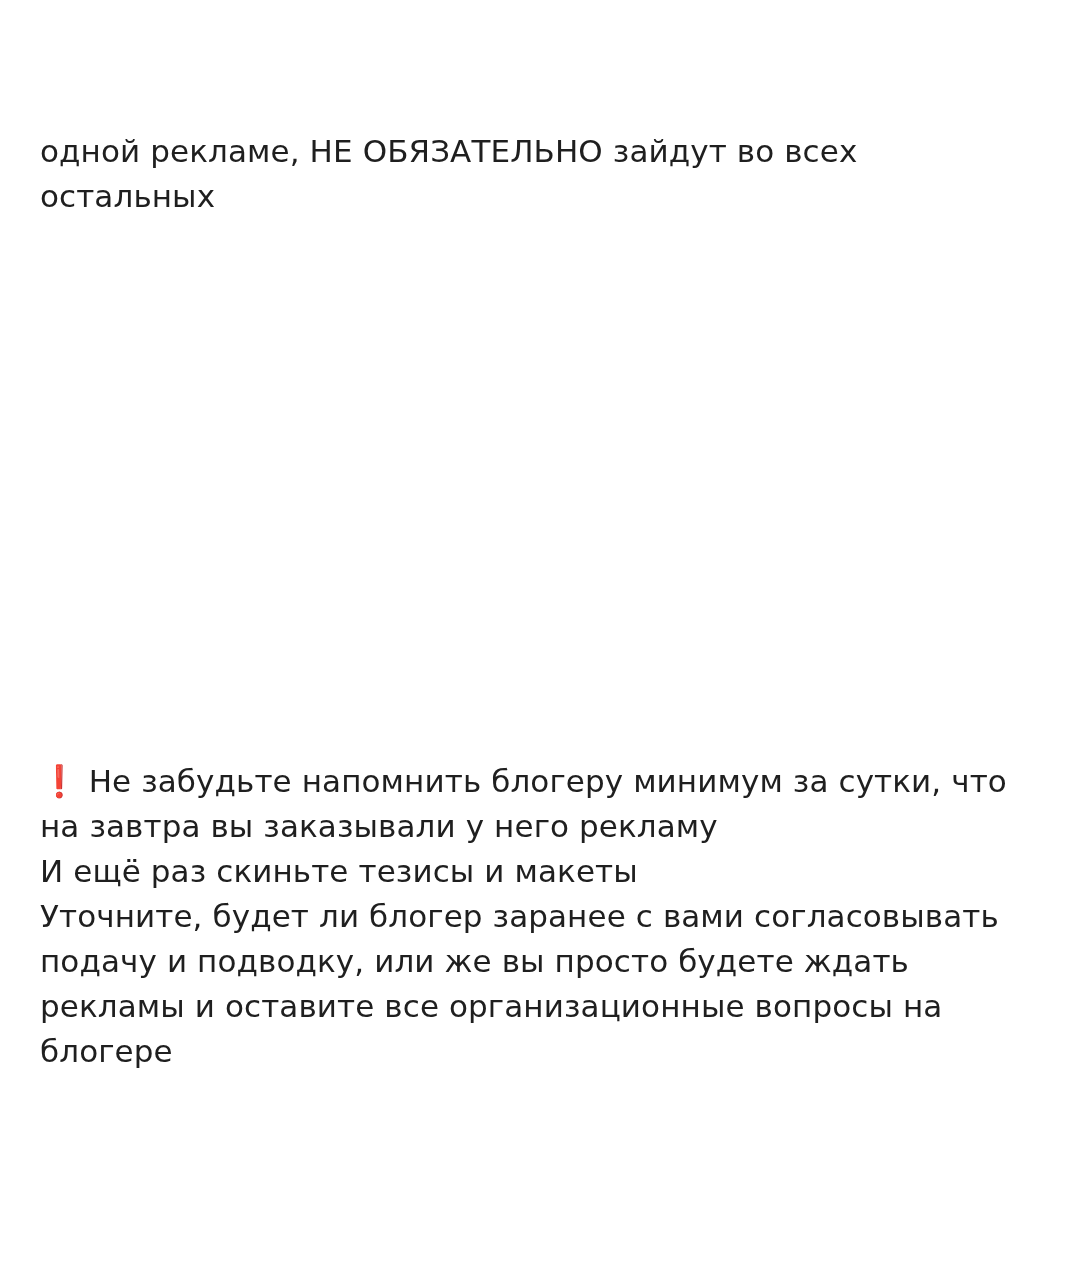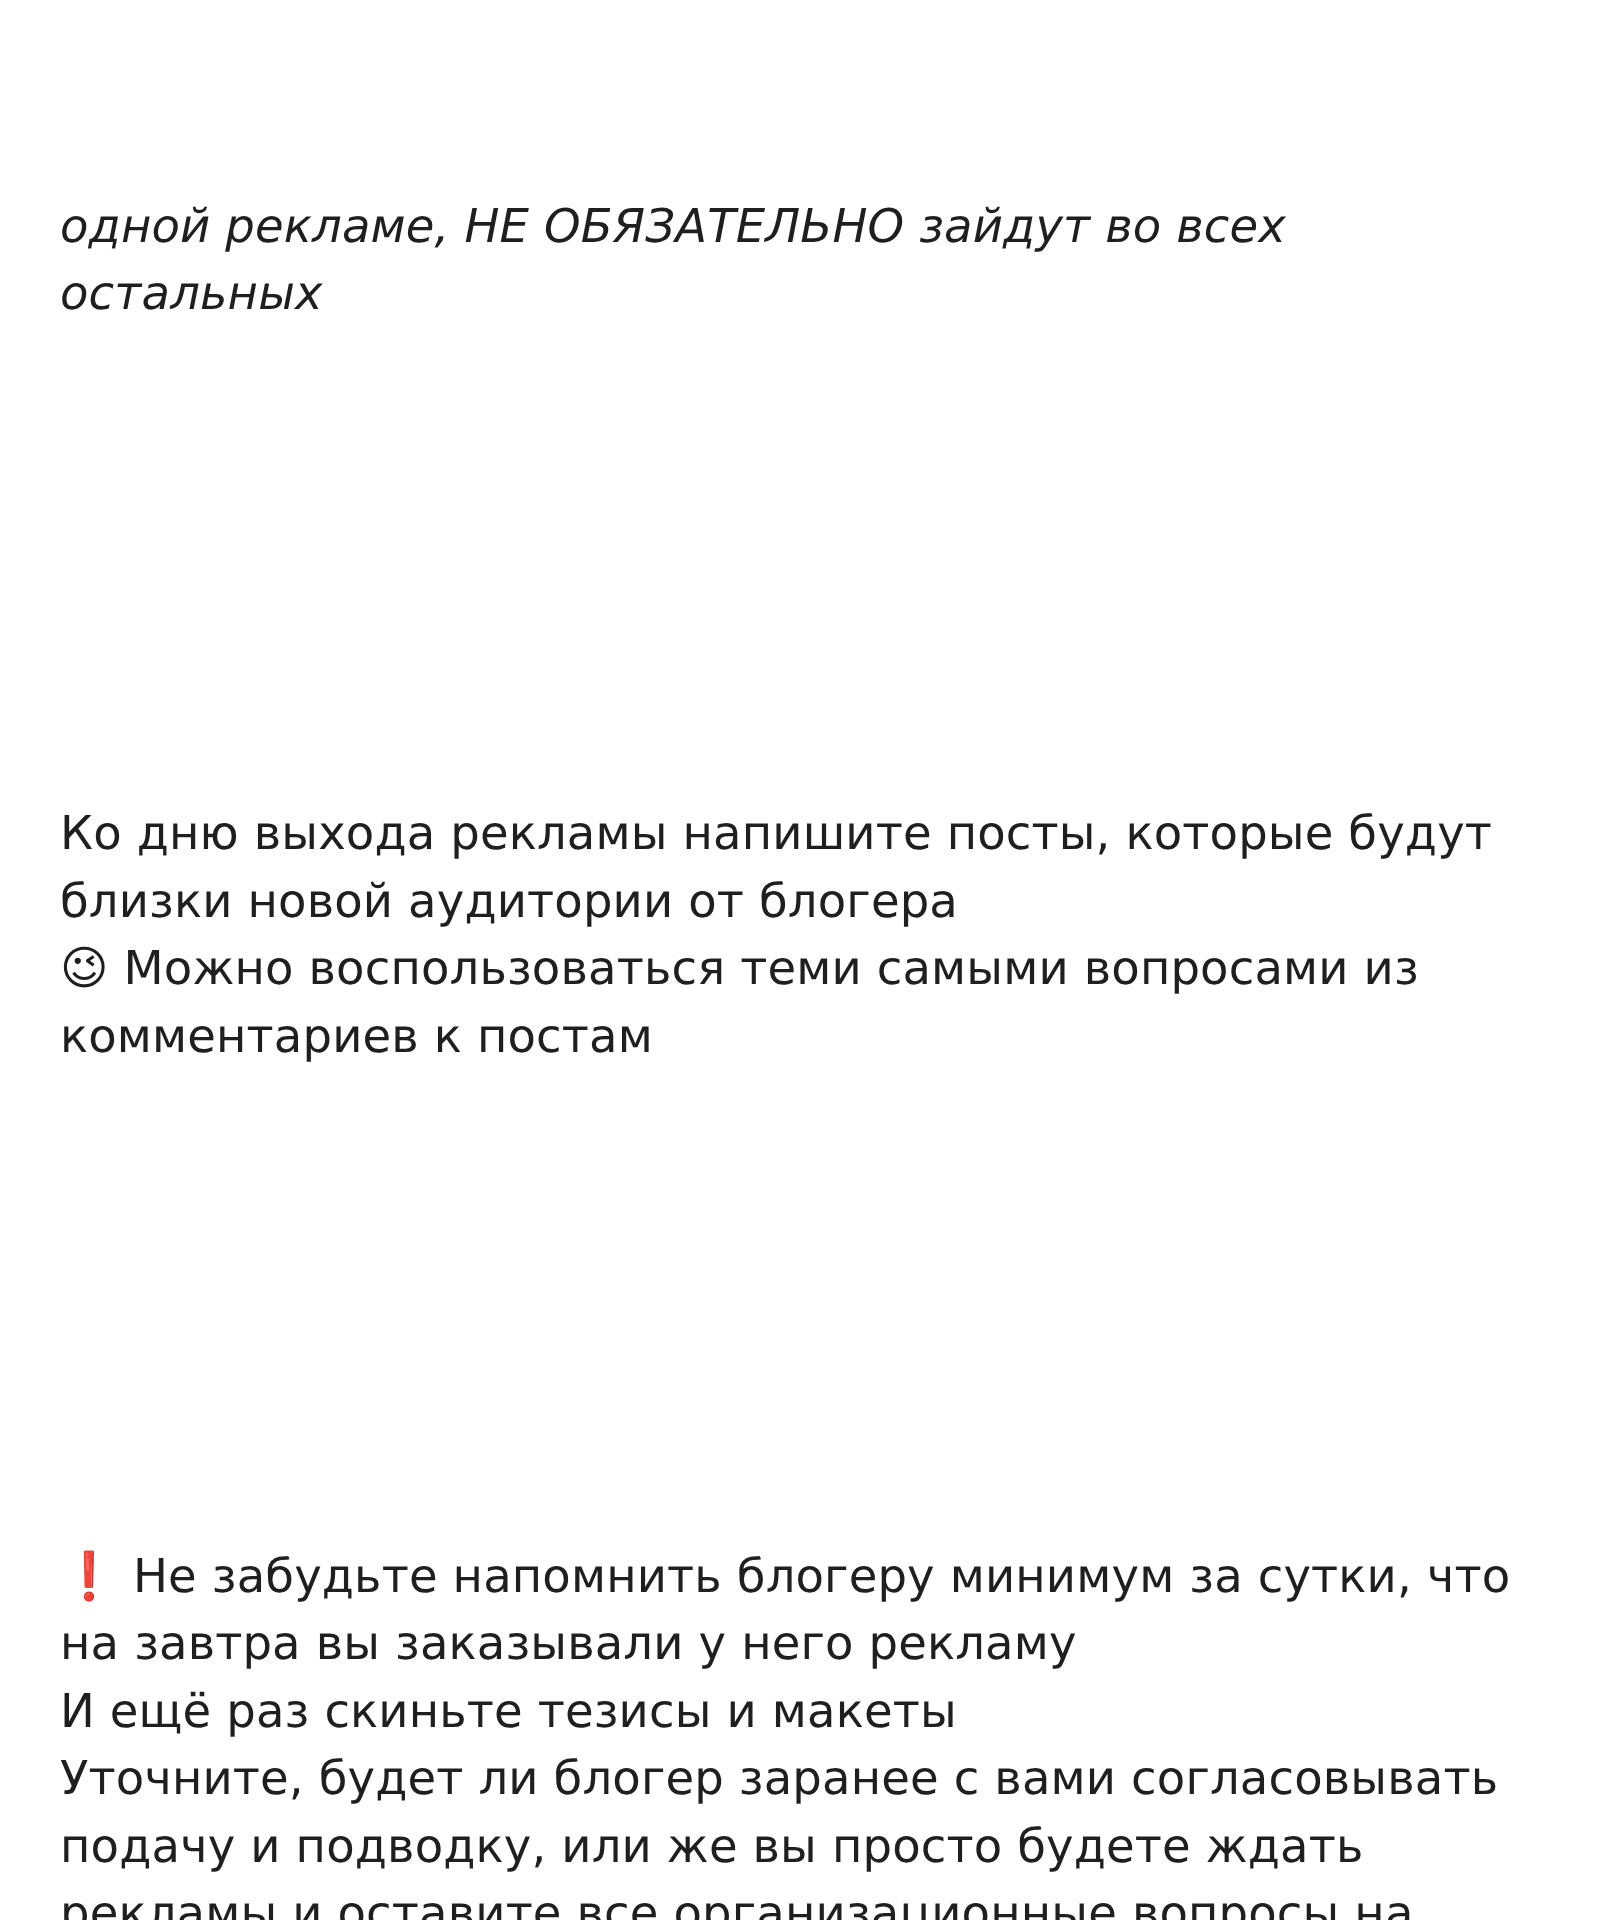--- a/index.html
+++ b/index.html
@@ -31,36 +31,33 @@
   }
   .para {
     margin: 0;
     padding: 0;
   }
   .gap {
     height: 45px;
   }
   .first-para {
     margin-top: -6px;
-    font-style: italic;
   }
 </style>
 </head>
 <body>
 
 <div class="page">
 
   <div class="text-block">
 
     <p class="para first-para">одной рекламе, НЕ ОБЯЗАТЕЛЬНО зайдут во всех остальных</p>
 
     <div class="gap"></div>
 
-    <p class="para">Ко дню выхода рекламы напишите посты, которые будут близки новой аудитории от блогера
-😉 Можно воспользоваться теми самыми вопросами из комментариев к постам</p>
 
     <div class="gap"></div>
 
     <p class="para">❗ Не забудьте напомнить блогеру минимум за сутки, что на завтра вы заказывали у него рекламу
 И ещё раз скиньте тезисы и макеты
 Уточните, будет ли блогер заранее с вами согласовывать подачу и подводку, или же вы просто будете ждать рекламы и оставите все организационные вопросы на блогере</p>
 
     
 
     

